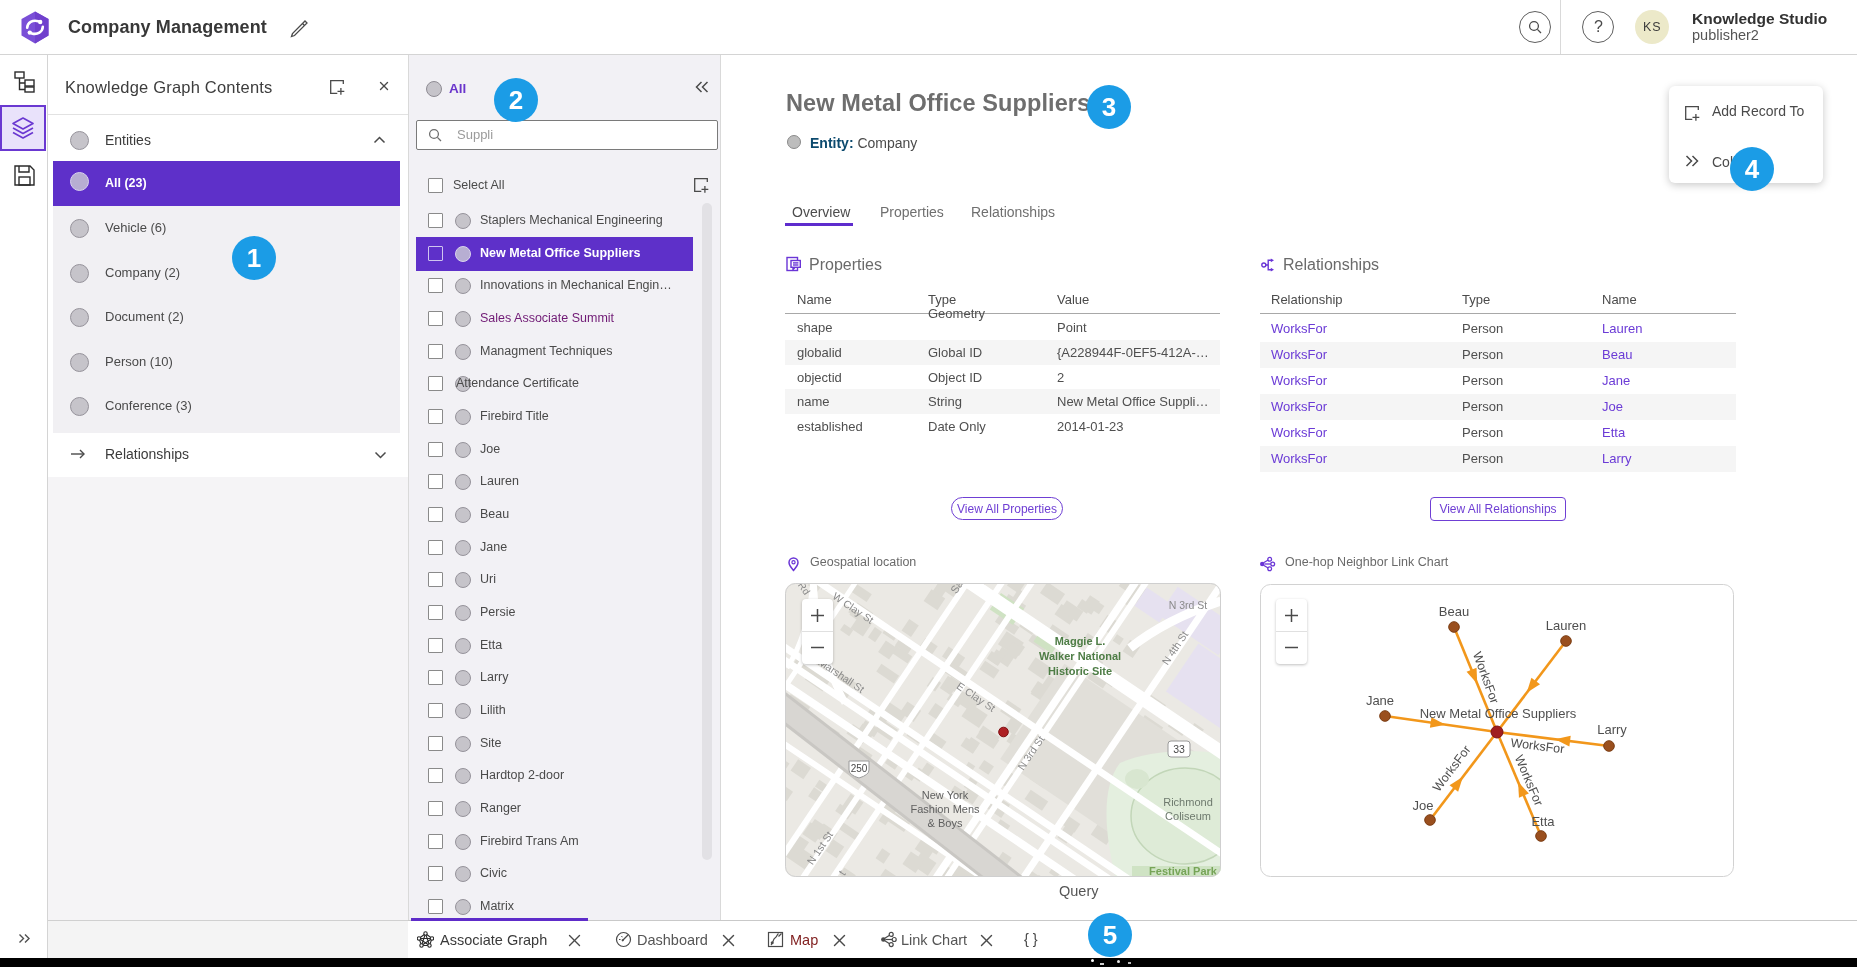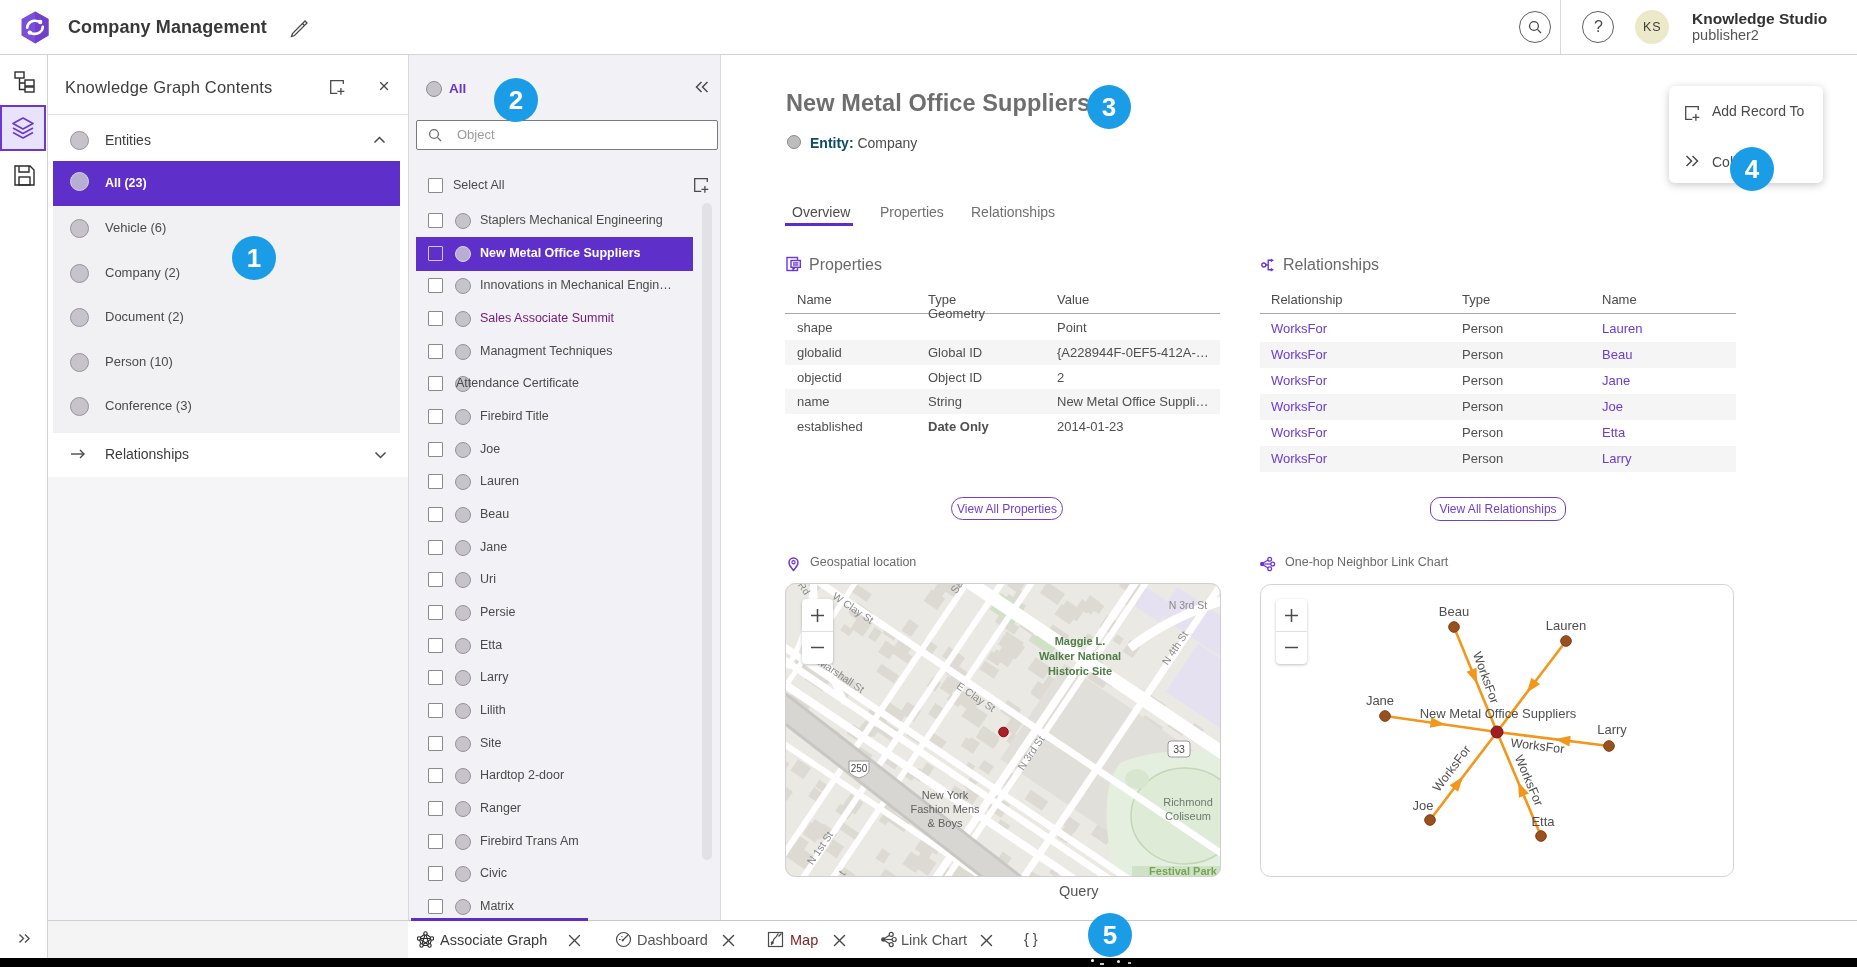--- a/index.html
+++ b/index.html
@@ -114,21 +114,21 @@
       <polyline points="12.5,1 7.5,6 12.5,11"></polyline>
     </g>
   </svg>
 <div style="position:absolute;left:416px;top:120px;width:302px;height:30px;background:#fff;border:1px solid #7a7a7a;border-radius:2px;"></div>
 <svg style="position:absolute;left:428px;top:128px;width:15px;height:15px;" width="15" height="15" viewBox="0 0 15 15">
     <g fill="none" stroke="#6e6e6e" stroke-width="1.3" transform="scale(1.0)">
       <circle cx="6" cy="6" r="4.4"></circle>
       <line x1="9.4" y1="9.4" x2="13" y2="13"></line>
     </g>
   </svg>
-<div style="position:absolute;left:457px;top:128px;font-size:13px;color:#9b9b9b;font-weight:400;white-space:nowrap;line-height:1.1;">Object</div>
+<div style="position:absolute;left:457px;top:128px;font-size:13px;color:#9b9b9b;font-weight:400;white-space:nowrap;line-height:1.1;">Suppli</div>
 <div style="position:absolute;left:428px;top:178px;width:15px;height:15px;border:1px solid #8a8a8a;background:#fff;border-radius:1px;box-sizing:border-box;"></div>
 <div style="position:absolute;left:453px;top:179px;font-size:12.5px;color:#4a4a4a;font-weight:400;white-space:nowrap;line-height:1.1;">Select All</div>
 <svg style="position:absolute;left:692px;top:176px;width:18px;height:18px;" width="18" height="18" viewBox="0 0 18 18">
     <g fill="none" stroke="#4a4a4a" stroke-width="1.3" transform="scale(1.0)">
       <path d="M15.3 6 V2.7 H2.7 V15.3 H9.3"></path>
       <path d="M12.9 9.9 V16.7 M9.5 13.3 H16.3"></path>
     </g>
   </svg>
 <div style="position:absolute;left:428px;top:213px;width:15px;height:15px;border:1px solid #8a8a8a;background:#fff;border-radius:1px;box-sizing:border-box;"></div>
 <div style="position:absolute;left:455px;top:213px;width:16px;height:16px;border-radius:50%;background:#c6c4ca;border:1px solid #96939b;box-sizing:border-box;"></div>
@@ -228,21 +228,21 @@
 <div style="position:absolute;left:928px;top:346px;font-size:13px;color:#4f4f4f;font-weight:400;white-space:nowrap;line-height:1.1;">Global ID</div>
 <div style="position:absolute;left:1057px;top:346px;font-size:13px;color:#4f4f4f;font-weight:400;white-space:nowrap;line-height:1.1;">{A228944F-0EF5-412A-…</div>
 <div style="position:absolute;left:797px;top:371px;font-size:13px;color:#4f4f4f;font-weight:400;white-space:nowrap;line-height:1.1;">objectid</div>
 <div style="position:absolute;left:928px;top:371px;font-size:13px;color:#4f4f4f;font-weight:400;white-space:nowrap;line-height:1.1;">Object ID</div>
 <div style="position:absolute;left:1057px;top:371px;font-size:13px;color:#4f4f4f;font-weight:400;white-space:nowrap;line-height:1.1;">2</div>
 <div style="position:absolute;left:785px;top:389px;width:435px;height:25px;background:#f5f5f5;"></div>
 <div style="position:absolute;left:797px;top:395px;font-size:13px;color:#4f4f4f;font-weight:400;white-space:nowrap;line-height:1.1;">name</div>
 <div style="position:absolute;left:928px;top:395px;font-size:13px;color:#4f4f4f;font-weight:400;white-space:nowrap;line-height:1.1;">String</div>
 <div style="position:absolute;left:1057px;top:395px;font-size:13px;color:#4f4f4f;font-weight:400;white-space:nowrap;line-height:1.1;">New Metal Office Suppli…</div>
 <div style="position:absolute;left:797px;top:420px;font-size:13px;color:#4f4f4f;font-weight:400;white-space:nowrap;line-height:1.1;">established</div>
-<div style="position:absolute;left:928px;top:420px;font-size:13px;color:#4f4f4f;font-weight:700;white-space:nowrap;line-height:1.1;">Date Only</div>
+<div style="position:absolute;left:928px;top:420px;font-size:13px;color:#4f4f4f;font-weight:400;white-space:nowrap;line-height:1.1;">Date Only</div>
 <div style="position:absolute;left:1057px;top:420px;font-size:13px;color:#4f4f4f;font-weight:400;white-space:nowrap;line-height:1.1;">2014-01-23</div>
 <div style="position:absolute;left:951px;top:497px;width:112px;height:23px;border:1px solid #6f3fd4;border-radius:12px;background:#fff;display:flex;align-items:center;justify-content:center;font-size:12px;color:#6f3fd4;">View All Properties</div>
 <svg style="position:absolute;left:1261px;top:257px;width:15px;height:16px;" width="15" height="16" viewBox="0 0 15 16">
     <g fill="none" stroke="#6a35d6" stroke-width="1.4">
       <circle cx="2.8" cy="8" r="2"></circle>
       <path d="M4.8 8 H7.2 V3.3 H10.2 M7.2 8 V12.7 H10.2"></path>
     </g>
     <g fill="#6a35d6">
       <path d="M9.8 1.4 L13 3.3 L9.8 5.2 Z"></path>
       <path d="M9.8 10.8 L13 12.7 L9.8 14.6 Z"></path>
@@ -267,21 +267,21 @@
 <div style="position:absolute;left:1271px;top:400px;font-size:13px;color:#6B3BD6;font-weight:400;white-space:nowrap;line-height:1.1;">WorksFor</div>
 <div style="position:absolute;left:1462px;top:400px;font-size:13px;color:#4f4f4f;font-weight:400;white-space:nowrap;line-height:1.1;">Person</div>
 <div style="position:absolute;left:1602px;top:400px;font-size:13px;color:#6B3BD6;font-weight:400;white-space:nowrap;line-height:1.1;">Joe</div>
 <div style="position:absolute;left:1271px;top:426px;font-size:13px;color:#6B3BD6;font-weight:400;white-space:nowrap;line-height:1.1;">WorksFor</div>
 <div style="position:absolute;left:1462px;top:426px;font-size:13px;color:#4f4f4f;font-weight:400;white-space:nowrap;line-height:1.1;">Person</div>
 <div style="position:absolute;left:1602px;top:426px;font-size:13px;color:#6B3BD6;font-weight:400;white-space:nowrap;line-height:1.1;">Etta</div>
 <div style="position:absolute;left:1260px;top:446px;width:476px;height:26px;background:#f5f5f5;"></div>
 <div style="position:absolute;left:1271px;top:452px;font-size:13px;color:#6B3BD6;font-weight:400;white-space:nowrap;line-height:1.1;">WorksFor</div>
 <div style="position:absolute;left:1462px;top:452px;font-size:13px;color:#4f4f4f;font-weight:400;white-space:nowrap;line-height:1.1;">Person</div>
 <div style="position:absolute;left:1602px;top:452px;font-size:13px;color:#6B3BD6;font-weight:400;white-space:nowrap;line-height:1.1;">Larry</div>
-<div style="position:absolute;left:1430px;top:497px;width:136px;height:24px;border:1px solid #6f3fd4;border-radius:10px;background:#fff;display:flex;align-items:center;justify-content:center;font-size:12px;color:#6f3fd4;">View All Relationships</div>
+<div style="position:absolute;left:1430px;top:497px;width:136px;height:24px;border:1px solid #6f3fd4;border-radius:4px;background:#fff;display:flex;align-items:center;justify-content:center;font-size:12px;color:#6f3fd4;">View All Relationships</div>
 <svg style="position:absolute;left:788px;top:557px;width:11px;height:15px;" width="11" height="15" viewBox="0 0 11 15">
     <path d="M5.5 1 C3 1 1 3 1 5.5 C1 7.6 3.2 10.8 5.5 13.4 C7.8 10.8 10 7.6 10 5.5 C10 3 8 1 5.5 1 Z" fill="none" stroke="#6a35d6" stroke-width="1.5"></path>
     <circle cx="5.5" cy="5.2" r="1.6" fill="none" stroke="#6a35d6" stroke-width="1.2"></circle>
   </svg>
 <div style="position:absolute;left:810px;top:556px;font-size:12.5px;color:#6a6a6a;font-weight:400;white-space:nowrap;line-height:1.1;">Geospatial location</div>
 <svg style="position:absolute;left:1260px;top:556px;width:16px;height:16px;" width="16" height="16" viewBox="0 0 16 16">
     <circle cx="2.2" cy="8" r="2.2" fill="#6a35d6"></circle>
     <g stroke="#6a35d6" stroke-width="1.3" fill="none">
       <line x1="3.5" y1="6.8" x2="8.2" y2="4"></line>
       <line x1="4.4" y1="8" x2="10.8" y2="8"></line>

